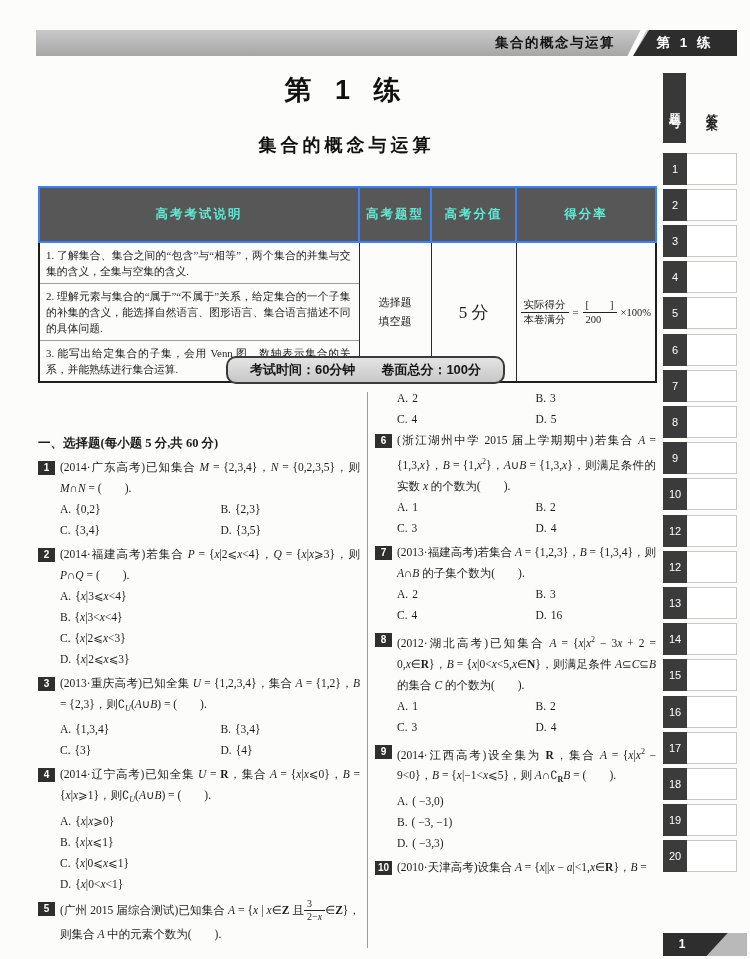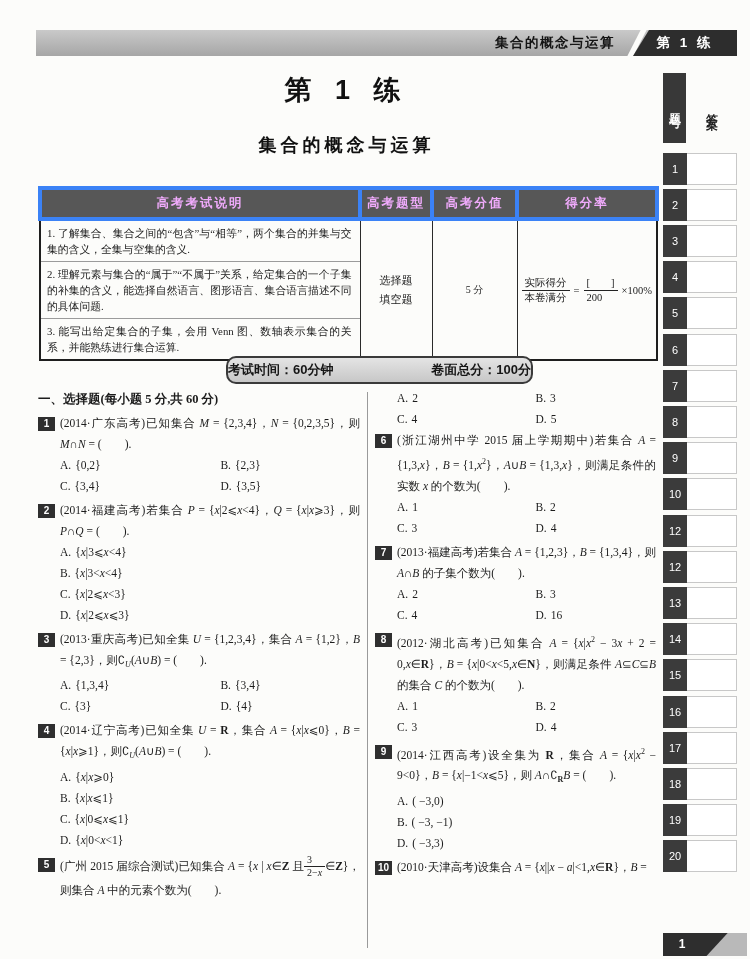--- a/index.html
+++ b/index.html
@@ -21,45 +21,45 @@
 
   
   .heading { position:absolute; left:38px; top:72px; width:617px; text-align:center;
              font-family:"Liberation Sans",sans-serif; color:#111; }
   .heading .title { font-size:27px; font-weight:bold; letter-spacing:8px; }
   .heading .subtitle { margin-top:25px; font-size:18px; font-weight:bold; letter-spacing:4px; }
 
   
   table.info-table { position:absolute; left:38px; top:186px; width:617px;
              border-collapse:collapse; border:2px solid #1e1e1e; table-layout:fixed; }
-  .info-table th { background:#575757; color:#f0abfc; font-family:"Liberation Sans",sans-serif;
-             font-size:12.5px; font-weight:bold; letter-spacing:2px; padding:5px 0;
-             border:4px solid #3b82f6; }
+  .info-table th { background:#575757; color:#5eead4; font-family:"Liberation Sans",sans-serif;
+             font-size:12.5px; font-weight:bold; letter-spacing:2px; padding:18px 0;
+             border:2px solid #3b82f6; }
   .info-table td { border:1px solid #2a2a2a; vertical-align:middle; }
   .notes-cell { padding:0; }
   .note { padding:4px 8px 4px 6px; font-size:10.8px; line-height:16px; text-align:justify; color:#222; }
   .note + .note { border-top:1px solid #9b9b9b; }
   .qtype-cell { text-align:center; font-size:11px; line-height:19px; }
-  .score-cell { text-align:center; font-size:10px; }
+  .score-cell { text-align:center; font-size:17px; }
   .rate-cell { padding:0 4px; font-size:10.5px; }
   .rate-formula { display:flex; align-items:center; justify-content:center; gap:4px; white-space:nowrap; }
   .frac { display:inline-block; vertical-align:middle; text-align:left; line-height:1.25; }
   .frac .fn { display:block; padding:0 3px; }
   .frac .fd { display:block; border-top:1px solid #222; padding:0 3px; }
 
   
-  .exam-box { position:absolute; left:226px; top:356px; width:307px; height:28px;
+  .exam-box { position:absolute; left:226px; top:356px; width:279px; height:28px;
               background:linear-gradient(180deg,#e4e4e4,#c7c7c7); border:2px solid #3a3a3a;
-              border-radius:10px; display:flex; align-items:center; justify-content:space-between; gap:26px;
+              border-radius:10px; display:flex; align-items:center; justify-content:center; gap:26px;
               font-family:"Liberation Sans",sans-serif; font-weight:bold; font-size:13px; color:#161616; }
 
   
   .qarea { position:absolute; left:38px; top:388px; width:618px; height:560px;
            display:flex; overflow:hidden; }
-  .qcol-left { width:322px; }
+  .qcol-left { width:322px;margin-top:44px; }
   .qdivider { width:1px; background:#9a9a9a; margin:4px 7px 0 7px; }
   .qcol-right { flex:1; }
   .section-title { font-weight:bold; font-size:12.5px; line-height:22px; margin-bottom:3px; }
   .question { margin-bottom:3px; }
   .qhead { display:flex; align-items:flex-start; }
   .qbadge { flex:none; width:17px; height:14px; margin-top:4px; background:#2f2f2f; color:#fff;
             font-family:"Liberation Sans",sans-serif; font-weight:bold; font-size:10px;
             line-height:14px; text-align:center; }
   .qtext { flex:1; margin-left:5px; font-size:11.5px; line-height:21px; text-align:justify; }
   .qtext .frac { font-size:10px; }

